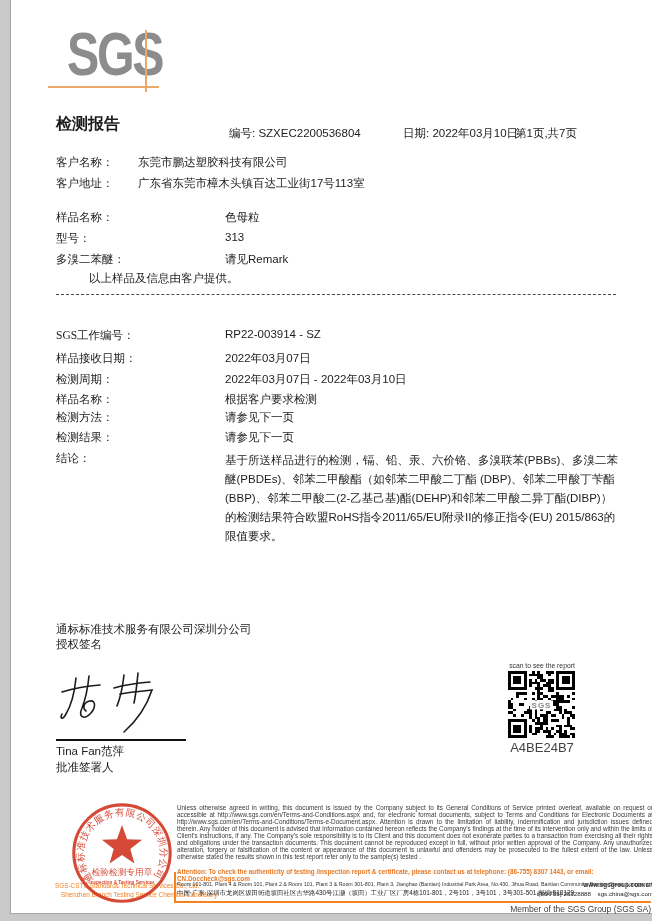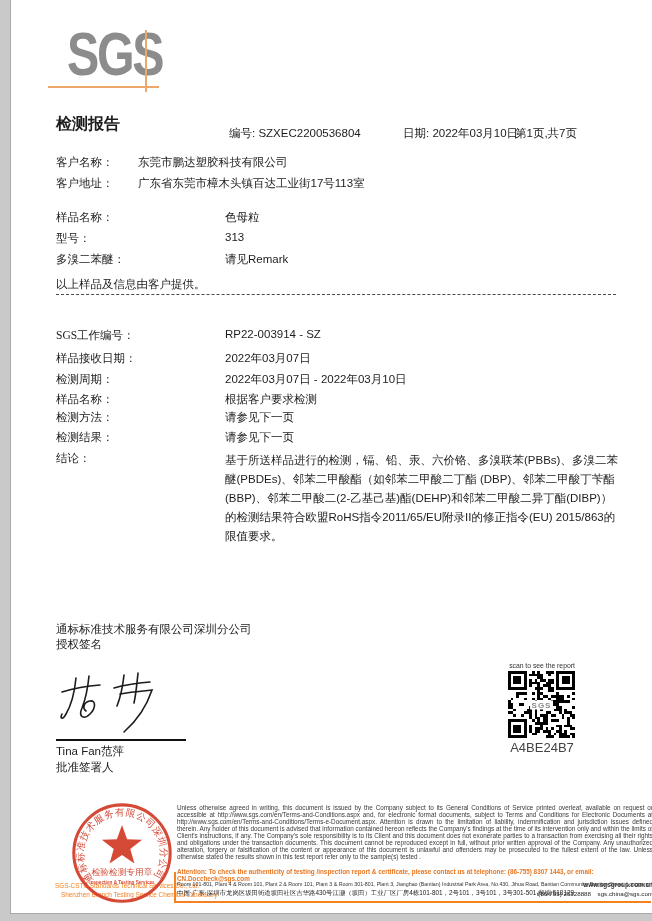--- a/index.html
+++ b/index.html
@@ -125,21 +125,21 @@
     <span class="val val-det">色母粒</span>
   </div>
   <div class="abs row" style="top:231px;">
     <span class="lab">型号：</span>
     <span class="val val-det">313</span>
   </div>
   <div class="abs row" style="top:252px;">
     <span class="lab">多溴二苯醚：</span>
     <span class="val val-det">请见Remark</span>
   </div>
-  <div class="abs note" style="top:277px;">以上样品及信息由客户提供。</div>
+  <div class="abs note" style="top:271px;margin-left:33px;">以上样品及信息由客户提供。</div>
 
   <div class="abs dashline"></div>
 
   <div class="abs row" style="top:328px;">
     <span class="lab">SGS工作编号：</span>
     <span class="val val-det">RP22-003914 - SZ</span>
   </div>
   <div class="abs row" style="top:351px;">
     <span class="lab">样品接收日期：</span>
     <span class="val val-det">2022年03月07日</span>
@@ -420,14 +420,15 @@
     <span class="site">www.sgsgroup.com.cn</span>
   </div>
   <div class="abs addr-cn">
     <span>中国·广东·深圳市龙岗区坂田街道坂田社区吉华路430号江灏（坂田）工业厂区厂房4栋101-801，2号101，3号101，3号301-501 邮编:518129</span>
     <span class="tel">t(86-755) 25328888</span>
     <span class="mail">sgs.china@sgs.com</span>
   </div>
 
   <div class="abs foot-vline"></div>
   <div class="abs foot-hline"></div>
+  <div class="abs member">Member of the SGS Group (SGS SA)</div>
 
 </div>
 
 </body></html>

